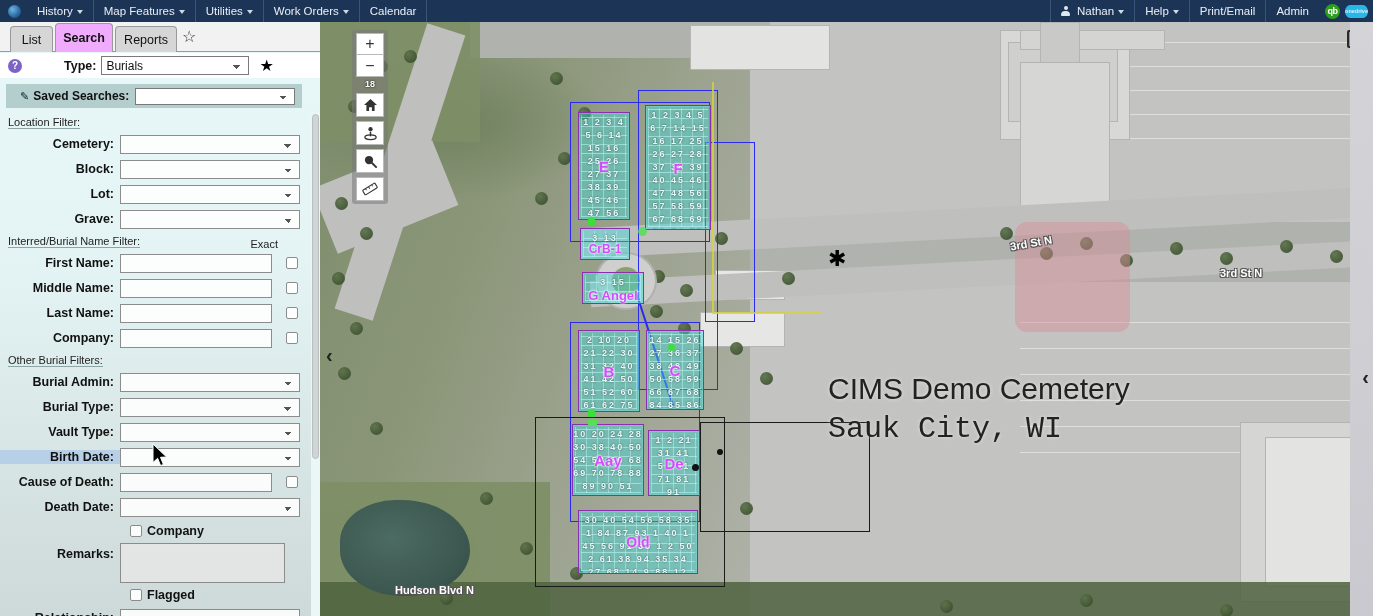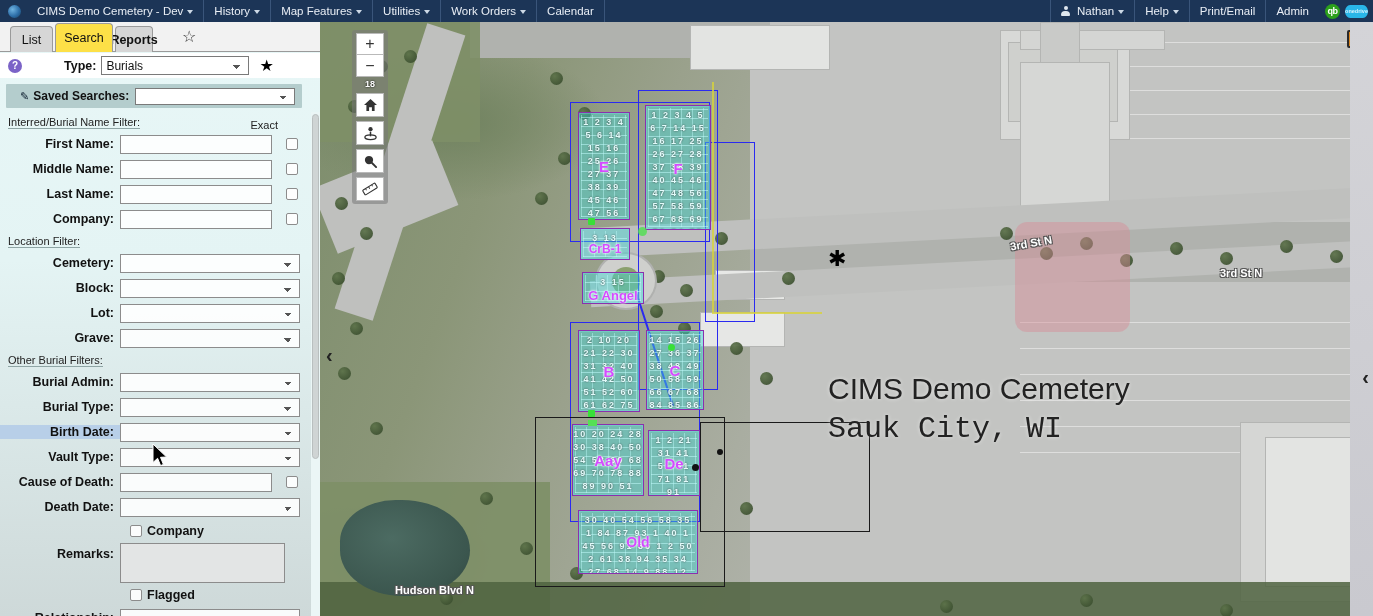--- a/index.html
+++ b/index.html
@@ -84,26 +84,26 @@
   .tab {
     position: absolute; top: 4px; height: 26px;
     background: #d6d6d6;
     border: 1px solid #9a9a9a; border-bottom: none;
     border-radius: 4px 4px 0 0;
     font-size: 12.5px; color: #111;
     display: flex; align-items: center; justify-content: center;
     cursor: default;
   }
   .tab.active {
-    background: #fde047; top: 1px; height: 29px;
-    font-weight: normal; z-index: 3;
+    background: #f0abfc; top: 1px; height: 29px;
+    font-weight: bold; z-index: 3;
   }
   #tab-list   { left: 10px;  width: 43px; }
   #tab-search { left: 55px;  width: 58px; }
-  #tab-reports{ left: 115px; width: 38px; font-weight: bold; }
+  #tab-reports{ left: 115px; width: 62px; }
   #tab-star {
     position: absolute; left: 182px; top: 7px;
     font-size: 16px; color: #333; line-height: 16px; cursor: default;
   }
 
   
   #typerow {
     position: absolute; top: 31px; left: 0; width: 320px; height: 25px;
     background: #ffffff;
     display: flex; align-items: center;
@@ -370,24 +370,20 @@
     position: absolute; left: 152px; top: 443px; z-index: 60;
     pointer-events: none;
   }
 </style>
 </head>
 <body>
 
 <div id="topnav">
   <div class="nav-logo"></div>
   <div class="nav-item">
-    <span>CIMS Demo Cemetery - Dev</span>
-    <i class="caret"></i>
-  </div>
-  <div class="nav-item">
     <span>History</span>
     <i class="caret"></i>
   </div>
   <div class="nav-item">
     <span>Map Features</span>
     <i class="caret"></i>
   </div>
   <div class="nav-item">
     <span>Utilities</span>
     <i class="caret"></i>
@@ -445,20 +441,41 @@
 
   <div id="savedbar">
     <span id="saved-icon">✎</span>
     <span id="saved-label">Saved Searches:</span>
     <select id="saved-select"><option></option></select>
   </div>
 
   <div id="formbody">
 
     <div>
+      <div class="section-label">Location Filter:</div>
+
+      <div class="frow">
+        <div class="flabel">Cemetery:</div>
+        <select class="fsel"><option></option></select>
+      </div>
+      <div class="frow">
+        <div class="flabel">Block:</div>
+        <select class="fsel"><option></option></select>
+      </div>
+      <div class="frow">
+        <div class="flabel">Lot:</div>
+        <select class="fsel"><option></option></select>
+      </div>
+      <div class="frow">
+        <div class="flabel">Grave:</div>
+        <select class="fsel"><option></option></select>
+      </div>
+    </div>
+
+    <div>
       <div class="section-head">
         <div class="section-label">Interred/Burial Name Filter:</div>
         <div class="exact-label">Exact</div>
       </div>
 
       <div class="frow">
         <div class="flabel">First Name:</div>
         <input class="ftext" type="text" value="" style="">
         <div class="fcheck"></div>
       </div>
@@ -473,57 +490,36 @@
         <div class="fcheck"></div>
       </div>
       <div class="frow">
         <div class="flabel">Company:</div>
         <input class="ftext" type="text" value="" style="">
         <div class="fcheck"></div>
       </div>
     </div>
 
     <div>
-      <div class="section-label">Location Filter:</div>
-
-      <div class="frow">
-        <div class="flabel">Cemetery:</div>
-        <select class="fsel"><option></option></select>
-      </div>
-      <div class="frow">
-        <div class="flabel">Block:</div>
-        <select class="fsel"><option></option></select>
-      </div>
-      <div class="frow">
-        <div class="flabel">Lot:</div>
-        <select class="fsel"><option></option></select>
-      </div>
-      <div class="frow">
-        <div class="flabel">Grave:</div>
-        <select class="fsel"><option></option></select>
-      </div>
-    </div>
-
-    <div>
       <div class="section-label">Other Burial Filters:</div>
 
       <div class="frow">
         <div class="flabel">Burial Admin:</div>
         <select class="fsel"><option></option></select>
       </div>
       <div class="frow">
         <div class="flabel">Burial Type:</div>
         <select class="fsel"><option></option></select>
       </div>
       <div class="frow">
+        <div class="flabel">Vault Type:</div>
+        <select class="fsel"><option></option></select>
+      </div>
+      <div class="frow">
         <div class="flabel selected">Birth Date:</div>
-        <select class="fsel"><option></option></select>
-      </div>
-      <div class="frow">
-        <div class="flabel">Vault Type:</div>
         <select class="fsel"><option></option></select>
       </div>
       <div class="frow">
         <div class="flabel">Cause of Death:</div>
         <input class="ftext" type="text" value="" style="">
         <div class="fcheck"></div>
       </div>
       <div class="frow">
         <div class="flabel">Death Date:</div>
         <select class="fsel"><option></option></select>

